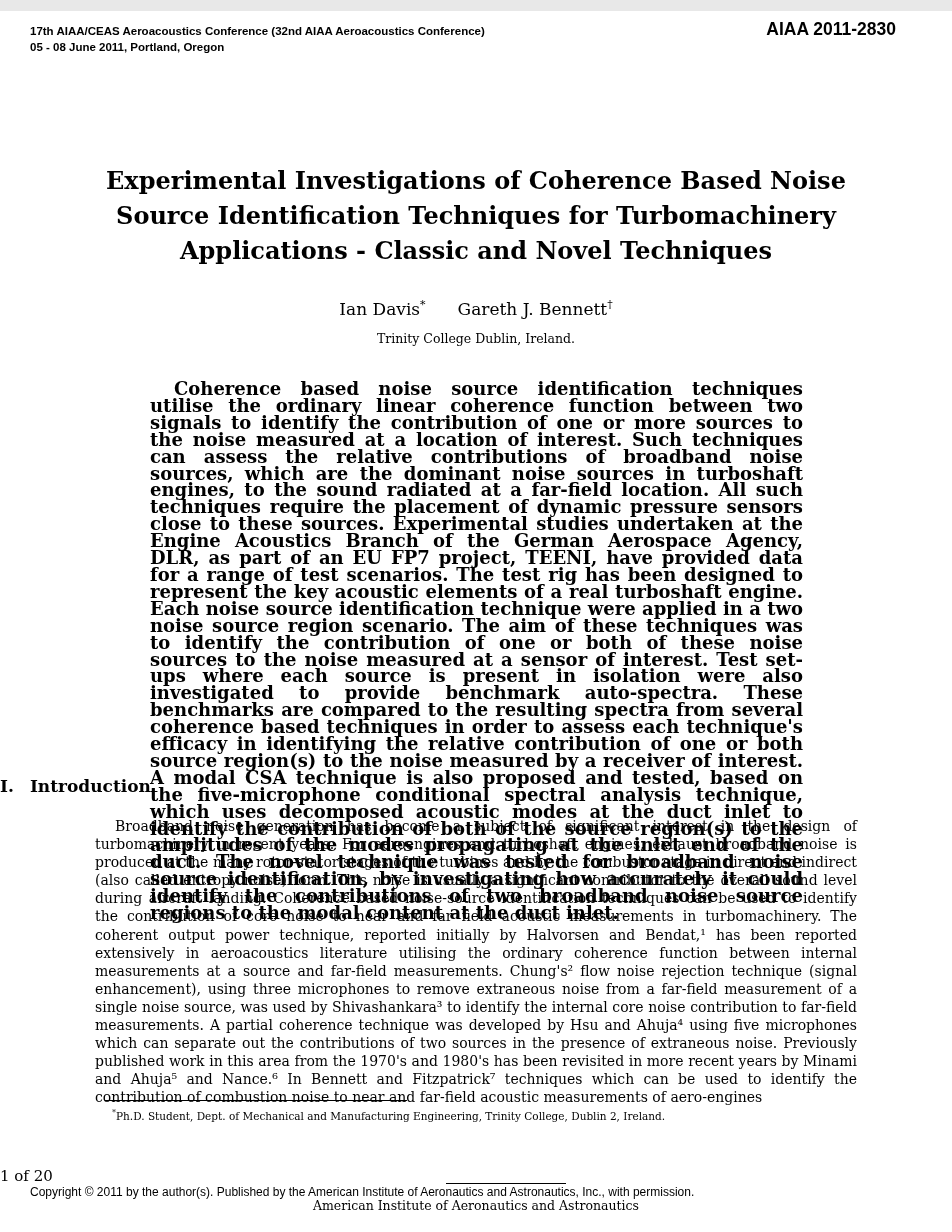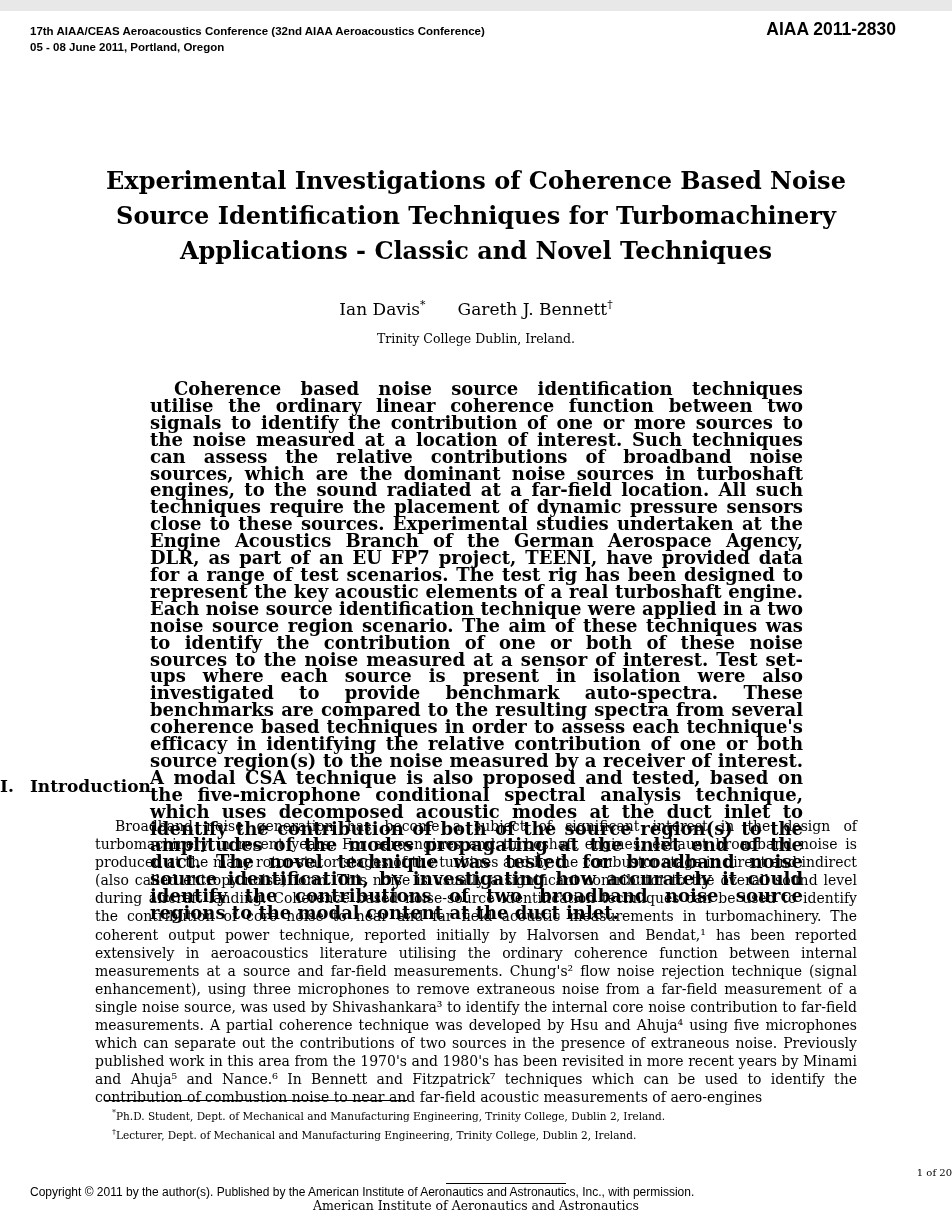--- a/index.html
+++ b/index.html
@@ -60,21 +60,21 @@
     border:none; border-top:1.2px solid #000; margin:0;
   }
   .footnotes {
     position:absolute; left:105px; top:1094px; width:745px;
     font-size:10.5px; line-height:16.5px;
   }
   .footnote { padding-left:7px; }
   .footnote sup { font-size:8px; }
   .page-number {
     position:absolute; left:0; top:1156px; width:100%;
-    text-align:right; font-size:10px;
+    text-align:left; font-size:15px;
   }
   .mini-rule {
     position:absolute; left:446px; top:1172px; width:120px;
     border:none; border-top:1.5px solid #000; margin:0;
   }
   .copyright {
     position:absolute; left:30px; top:1174px;
     font-family:"Liberation Sans", sans-serif;
     font-size:12px; white-space:nowrap;
   }
@@ -109,21 +109,20 @@
   <div class="section-heading">
     <span class="sec-num">I.</span><span>Introduction</span>
   </div>
 
   <p class="intro">Broadband noise generation has become a subject of significant interest in the design of turbomachinery in recent years. For aeroengines and turboshaft engines, exhaust broadband noise is produced at the many rotor-stator stages of the turbines and by the combustor stage in direct and indirect (also called entropy noise) form. This noise is usually a significant contributor to the overall sound level during aircraft landing. Coherence based noise-source identification techniques can be used to identify the contribution of core noise to near and far field acoustic measurements in turbomachinery. The coherent output power technique, reported initially by Halvorsen and Bendat,¹ has been reported extensively in aeroacoustics literature utilising the ordinary coherence function between internal measurements at a source and far-field measurements. Chung's² flow noise rejection technique (signal enhancement), using three microphones to remove extraneous noise from a far-field measurement of a single noise source, was used by Shivashankara³ to identify the internal core noise contribution to far-field measurements. A partial coherence technique was developed by Hsu and Ahuja⁴ using five microphones which can separate out the contributions of two sources in the presence of extraneous noise. Previously published work in this area from the 1970's and 1980's has been revisited in more recent years by Minami and Ahuja⁵ and Nance.⁶ In Bennett and Fitzpatrick⁷ techniques which can be used to identify the contribution of combustion noise to near and far-field acoustic measurements of aero-engines</p>
 
   <hr class="footnote-rule">
 
   <div class="footnotes">
     <div class="footnote"><sup>*</sup><span>Ph.D. Student, Dept. of Mechanical and Manufacturing Engineering, Trinity College, Dublin 2, Ireland.</span></div>
-    <div class="footnote"><sup>†</sup><span>Lecturer, Dept. of Mechanical and Manufacturing Engineering, Trinity College, Dublin 2, Ireland.</span></div>
   </div>
 
   <div class="page-number">1 of 20</div>
 
   <hr class="mini-rule">
 
   <div class="copyright">Copyright © 2011 by the author(s). Published by the American Institute of Aeronautics and Astronautics, Inc., with permission.</div>
 
   <div class="institute">American Institute of Aeronautics and Astronautics</div>
 

